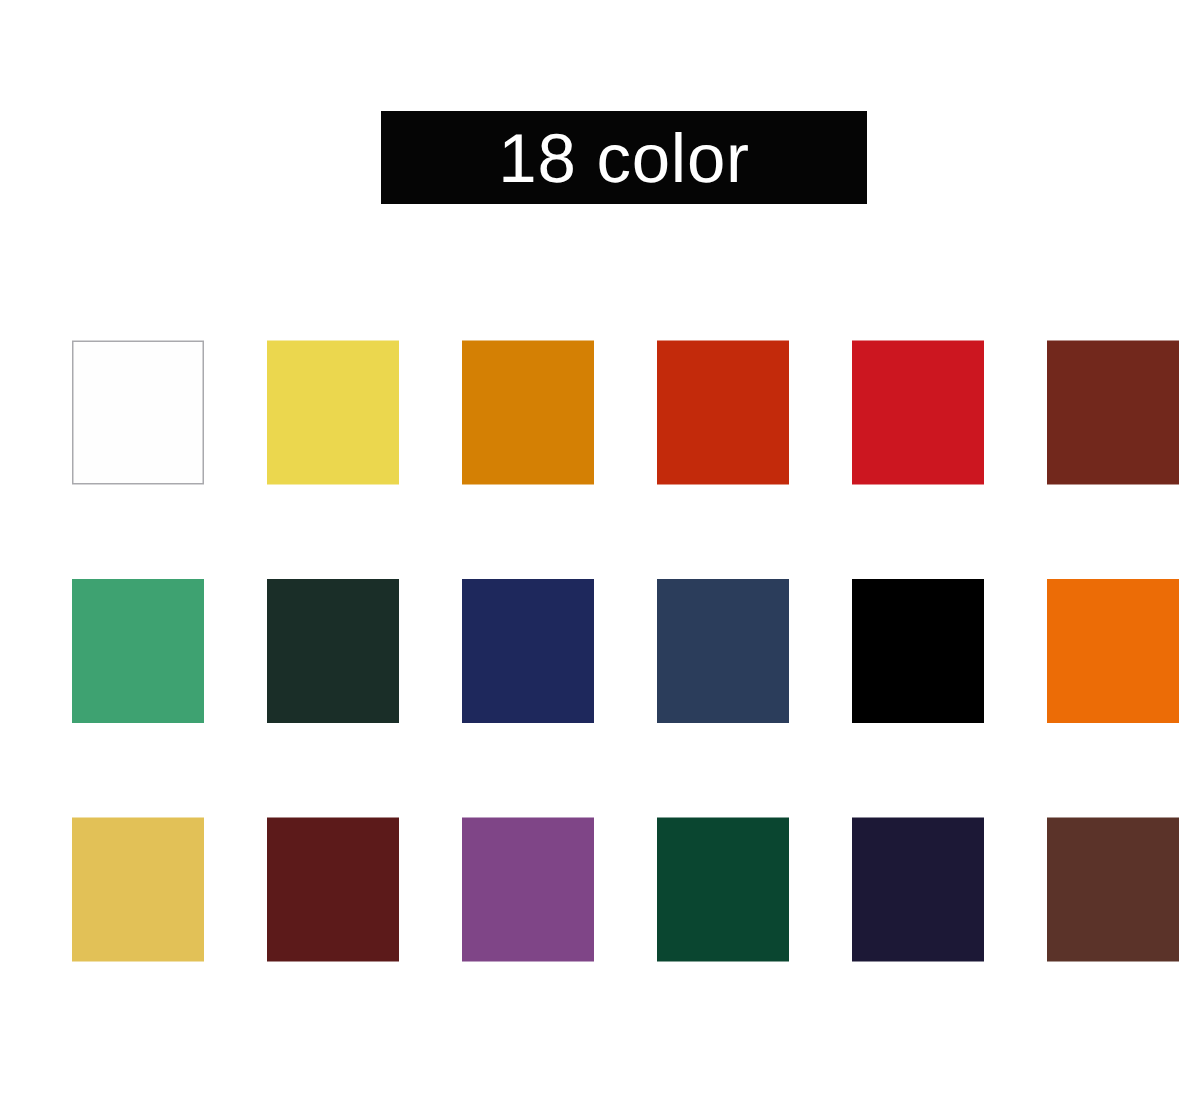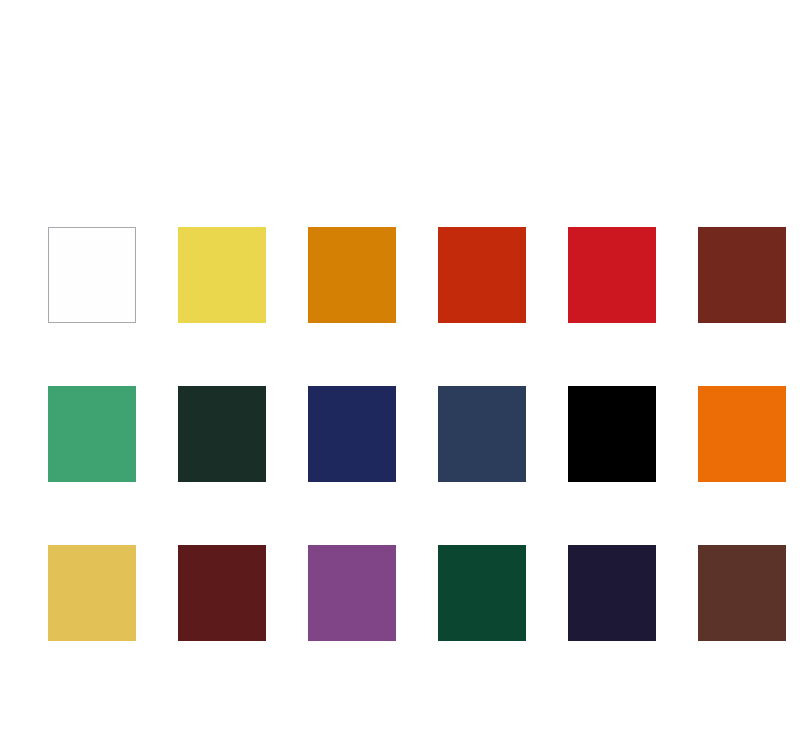--- a/index.html
+++ b/index.html
@@ -74,20 +74,23 @@
   
   .swatch.outlined {
     border: 1px solid #a9a9ad;
   }
 </style>
 </head>
 <body style="background: rgb(255, 255, 255);">
 
 <div class="page">
 
+  <div class="title-banner" style="background: rgb(5, 5, 5);">
+    <span class="title-text" style="color: rgb(255, 255, 255);">18 color</span>
+  </div>
 
   <div class="swatch-grid">
       <div class="swatch-cell">
         <div class="swatch outlined" style="background: rgb(254, 254, 254);"></div>
       </div>
       <div class="swatch-cell">
         <div class="swatch" style="background: rgb(235, 215, 78);"></div>
       </div>
       <div class="swatch-cell">
         <div class="swatch" style="background: rgb(212, 128, 4);"></div>

